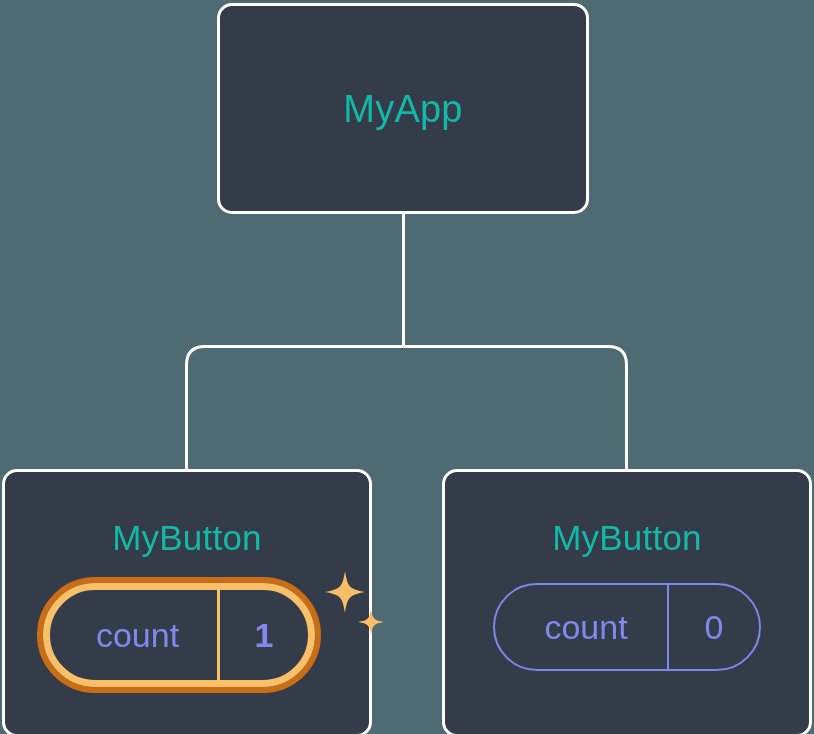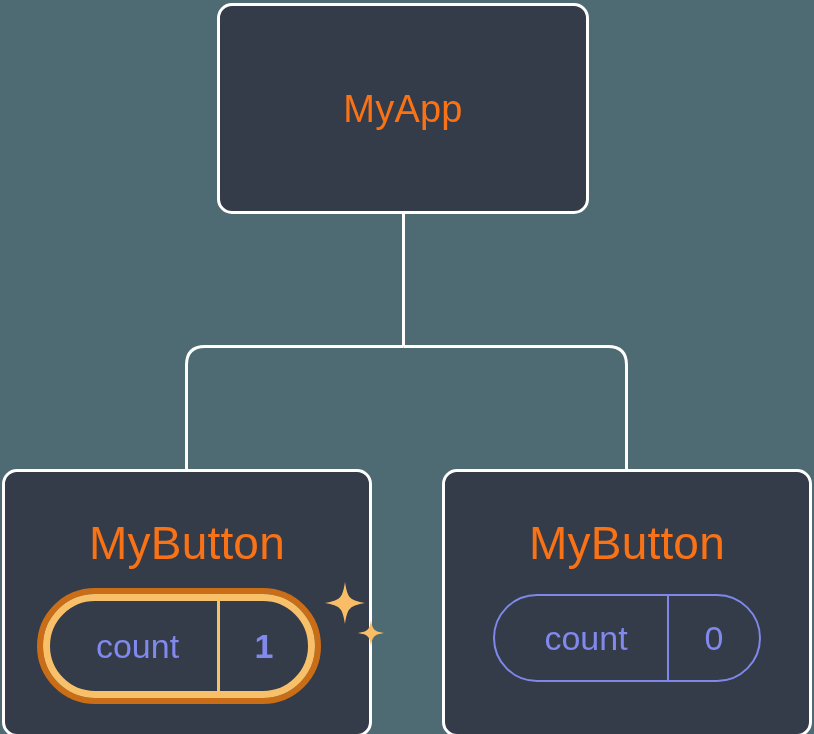--- a/index.html
+++ b/index.html
@@ -55,21 +55,21 @@
     height: 268px;
   }
   .node-child-right {
     left: 442px;
     top: 469px;
     width: 370px;
     height: 268px;
   }
 
   .node-title {
-    color: #f97316;
+    color: #14b8a6;
     font-size: 36px;
     font-weight: 400;
     letter-spacing: 0.2px;
     text-align: center;
     line-height: 1;
     white-space: nowrap;
   }
   .node-root .node-title {
     font-size: 38px;
   }
@@ -78,21 +78,21 @@
     left: 0;
     top: 0;
     width: 100%;
     height: 100%;
     display: flex;
     flex-direction: column;
     align-items: center;
   }
   .child-inner .node-title {
     margin-top: 48px;
-    font-size: 46px;
+    font-size: 35px;
   }
 
   
   .pill-wrap {
     position: relative;
     margin-top: 28px;
   }
   .pill {
     box-sizing: border-box;
     display: flex;

